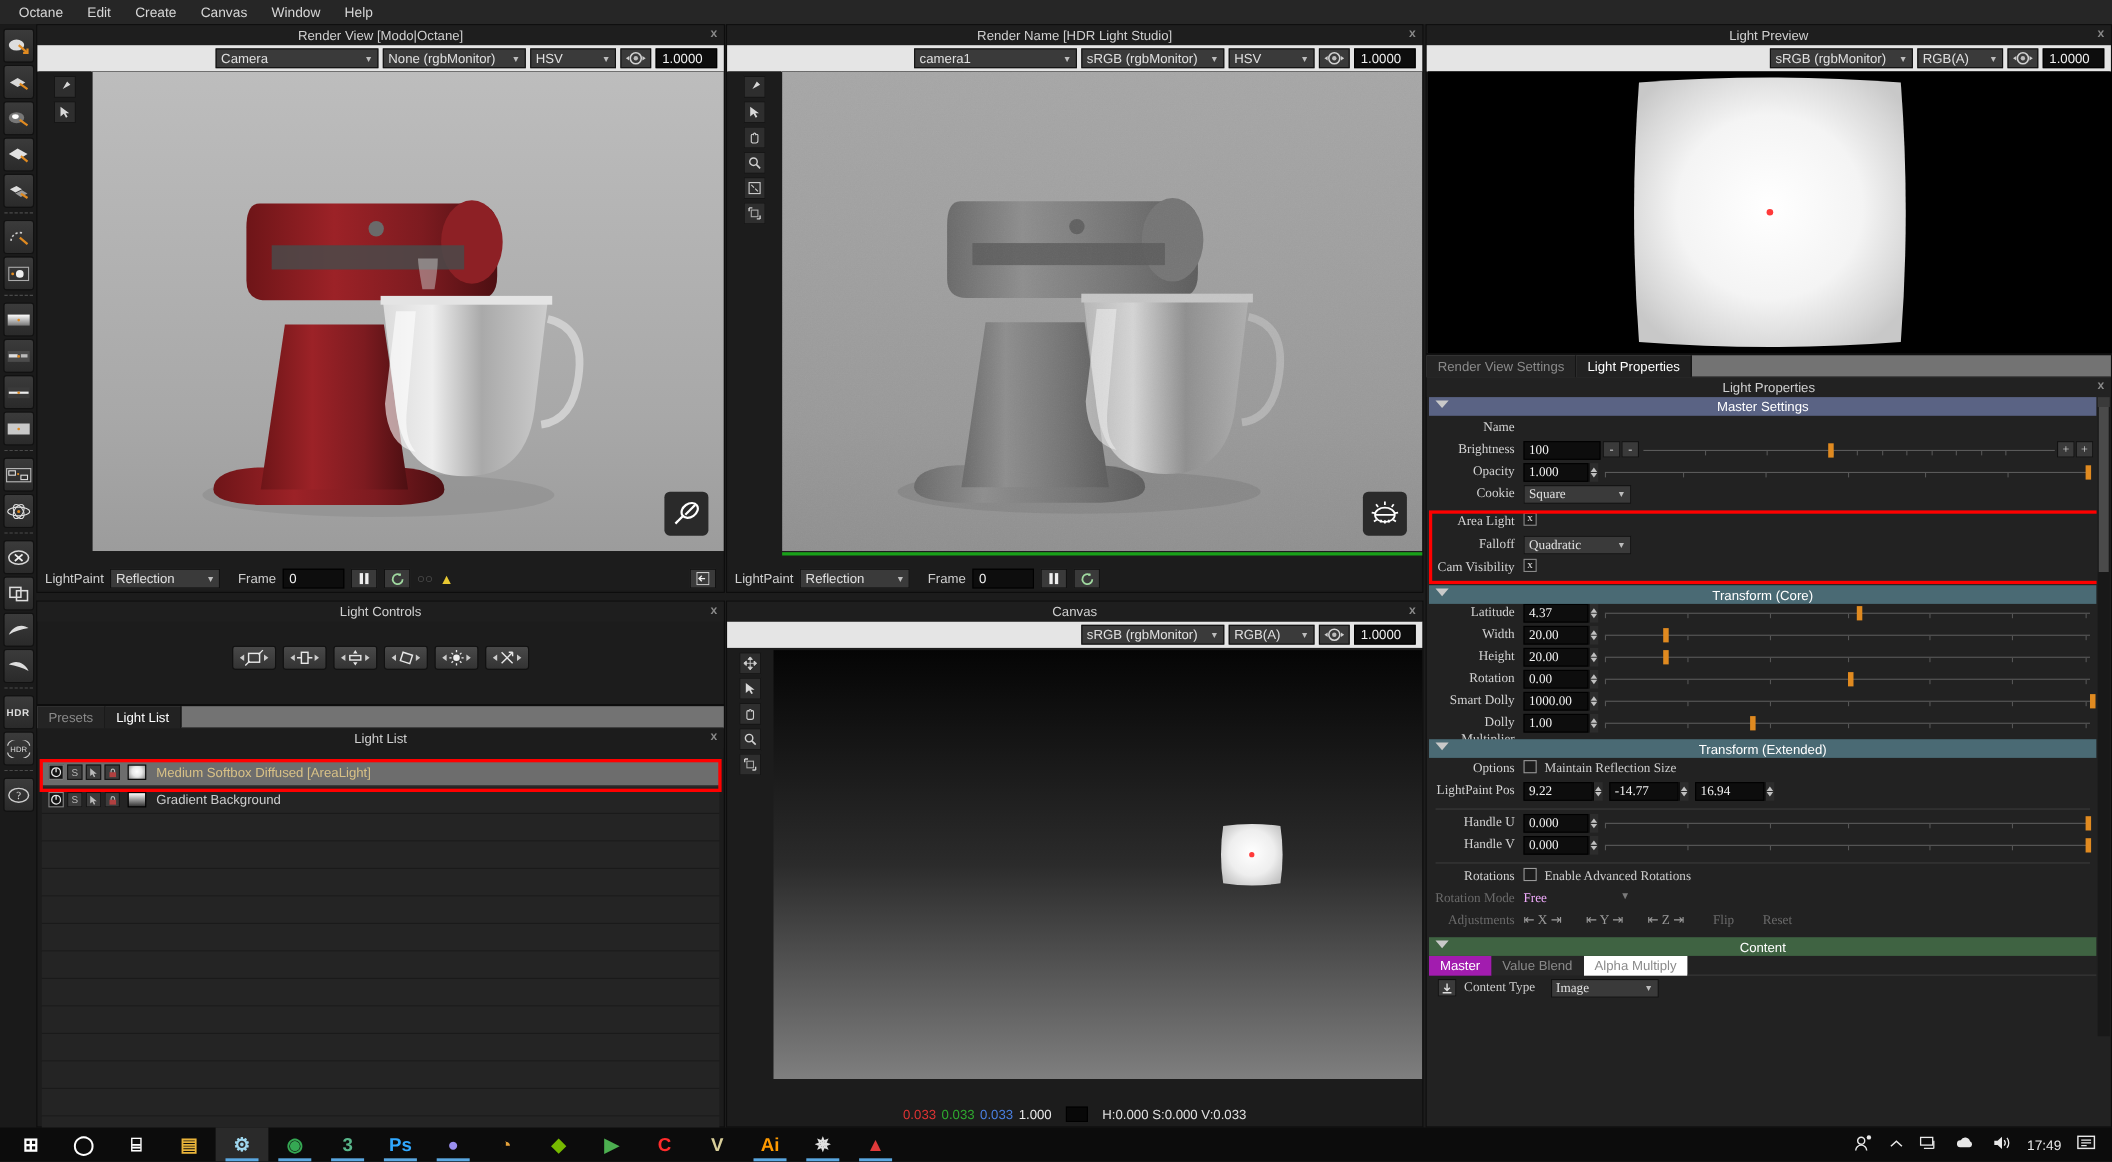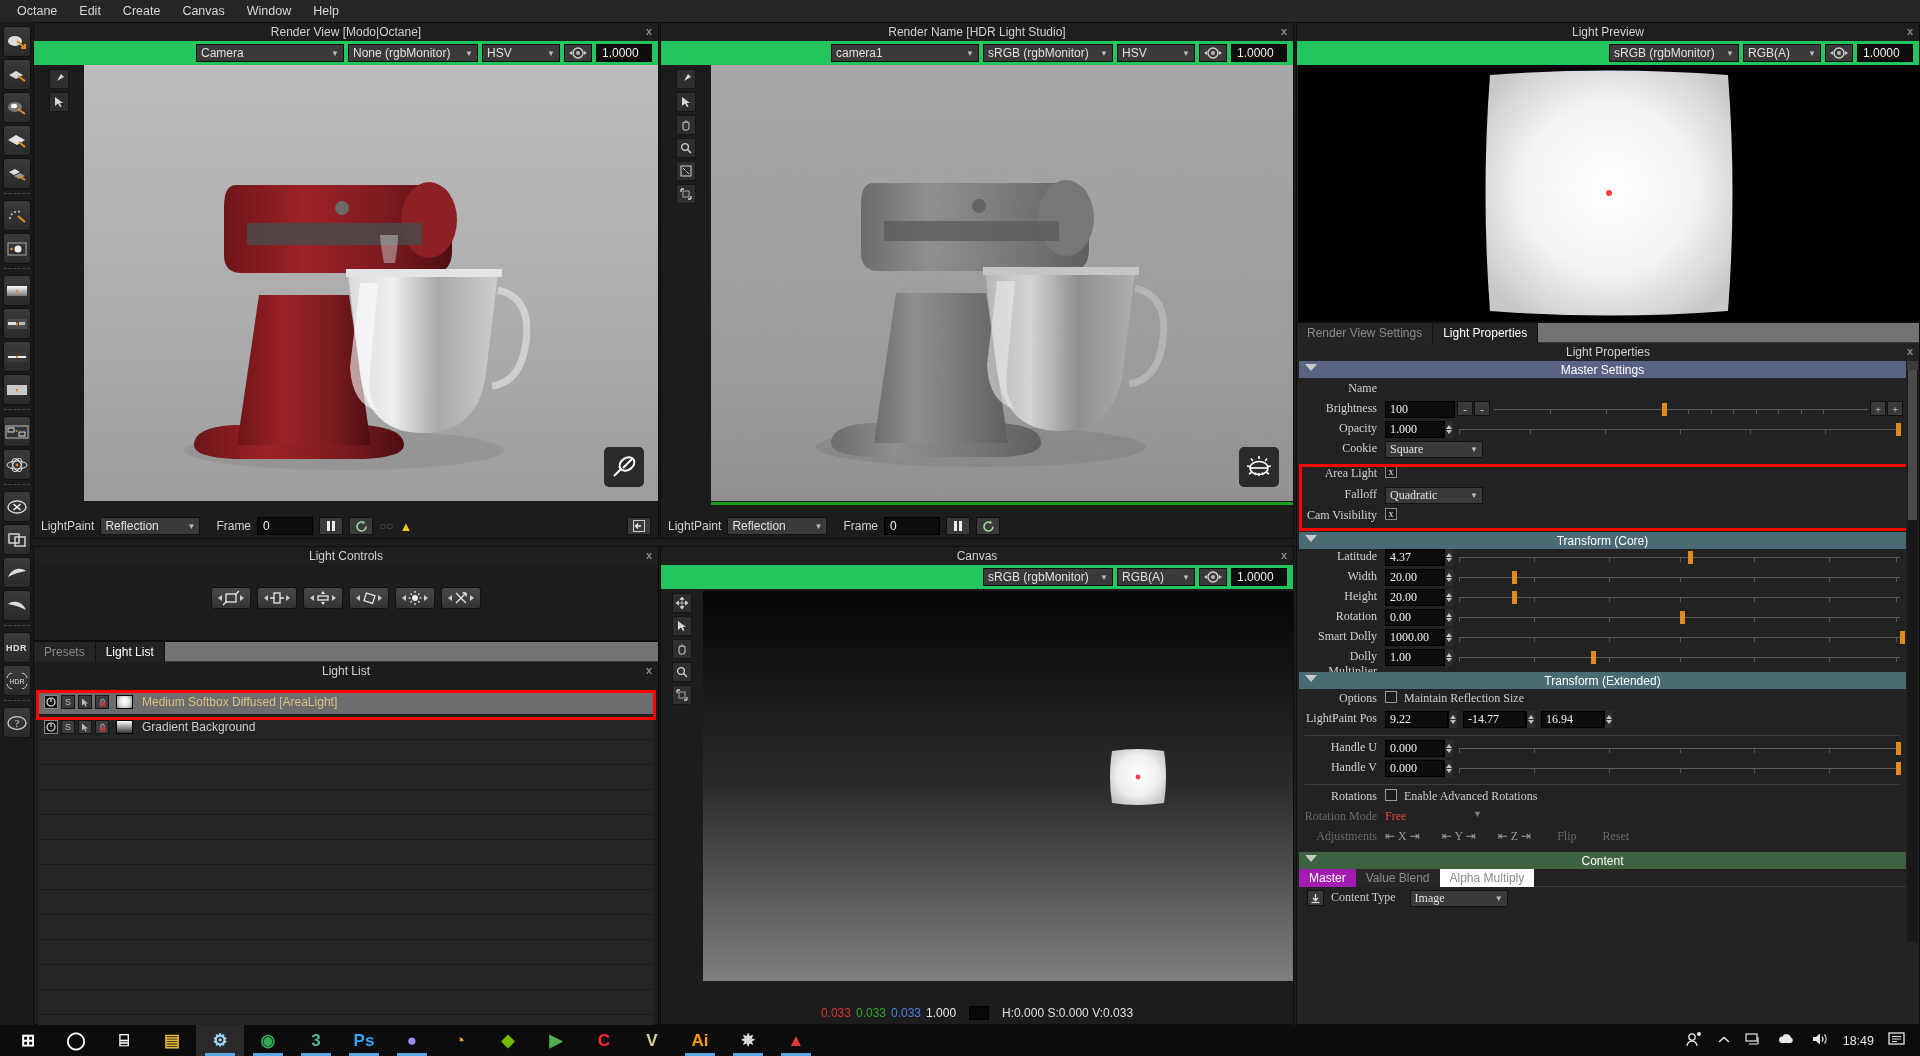--- a/index.html
+++ b/index.html
@@ -40,21 +40,21 @@
   
   .panel { position: absolute; background: #1c1c1c; border: 1px solid #0d0d0d; }
   .panel-title {
     height: 18px; background: #1e1e1e; color: #d0d0d0; font-size: 12px;
     display: flex; align-items: center; justify-content: center; position: relative;
   }
   .panel-title .closex {
     position: absolute; right: 6px; top: 2px; color: #8a8a8a; font-size: 11px; font-weight: bold;
   }
   .toolstrip {
-    height: 24px; background: #22c55e; display: flex; align-items: center;
+    height: 24px; background: #e5e5e5; display: flex; align-items: center;
     justify-content: flex-end; gap: 4px; padding: 0 6px;
   }
 
   
   .combo {
     background: #3a3a3a; border: 1px solid #111; height: 18px; color: #e0e0e0;
     font-size: 12px; display: flex; align-items: center; padding: 0 4px;
     position: relative; min-width: 60px;
   }
   .combo .arrow {
@@ -965,21 +965,21 @@
           </div>
         </div>
       <div style="height:1px;background:#3a3a3a;margin:4px 6px 4px 6px"></div>
       <div class="prow">
         <span class="plabel">Rotations</span>
         <div class="chk empty"></div>
         <span style="margin-left:7px">Enable Advanced Rotations</span>
       </div>
       <div class="prow">
         <span class="plabel dim">Rotation Mode</span>
-        <span style="color:#ef4444;width:88px">Free</span>
+        <span style="color:#f0abfc;width:88px">Free</span>
         <span style="color:#7a7a7a;font-size:9px">▼</span>
       </div>
       <div class="prow">
         <span class="plabel dim">Adjustments</span>
         <span style="color:#9a9a9a;margin-right:22px">⇤ <span>X</span> ⇥</span>
         <span style="color:#9a9a9a;margin-right:22px">⇤ <span>Y</span> ⇥</span>
         <span style="color:#9a9a9a;margin-right:26px">⇤ <span>Z</span> ⇥</span>
         <span style="color:#6a6a6a;margin-right:26px">Flip</span>
         <span style="color:#6a6a6a">Reset</span>
       </div>
@@ -1314,21 +1314,21 @@
             <path d="M5 11 a3.2 3.2 0 0 1 0.5 -6.4 a4.5 4.5 0 0 1 8.4 1 a2.8 2.8 0 0 1 -0.4 5.4 Z" fill="#e8e8e8"></path>
           </svg>
       </span>
       <span>
         <svg width="18" height="14" viewBox="0 0 18 14">
             <path d="M2 5 L5 5 L9 1.5 L9 12.5 L5 9 L2 9 Z" fill="#e8e8e8"></path>
             <path d="M11 4.5 a4 4 0 0 1 0 5" fill="none" stroke="#e8e8e8" stroke-width="1.2"></path>
             <path d="M13.5 2.5 a7 7 0 0 1 0 9" fill="none" stroke="#e8e8e8" stroke-width="1.2"></path>
           </svg>
       </span>
-      <span>18:49</span>
+      <span>17:49</span>
       <span>
         <svg width="20" height="16" viewBox="0 0 20 16">
             <rect x="1" y="2" width="15" height="11" fill="none" stroke="#e8e8e8" stroke-width="1.3"></rect>
             <path d="M4 5.5 L13 5.5 M4 8 L13 8 M4 10.5 L9 10.5" stroke="#e8e8e8" stroke-width="1.2"></path>
           </svg>
       </span>
     </div>
   </div>
 
 </div>

